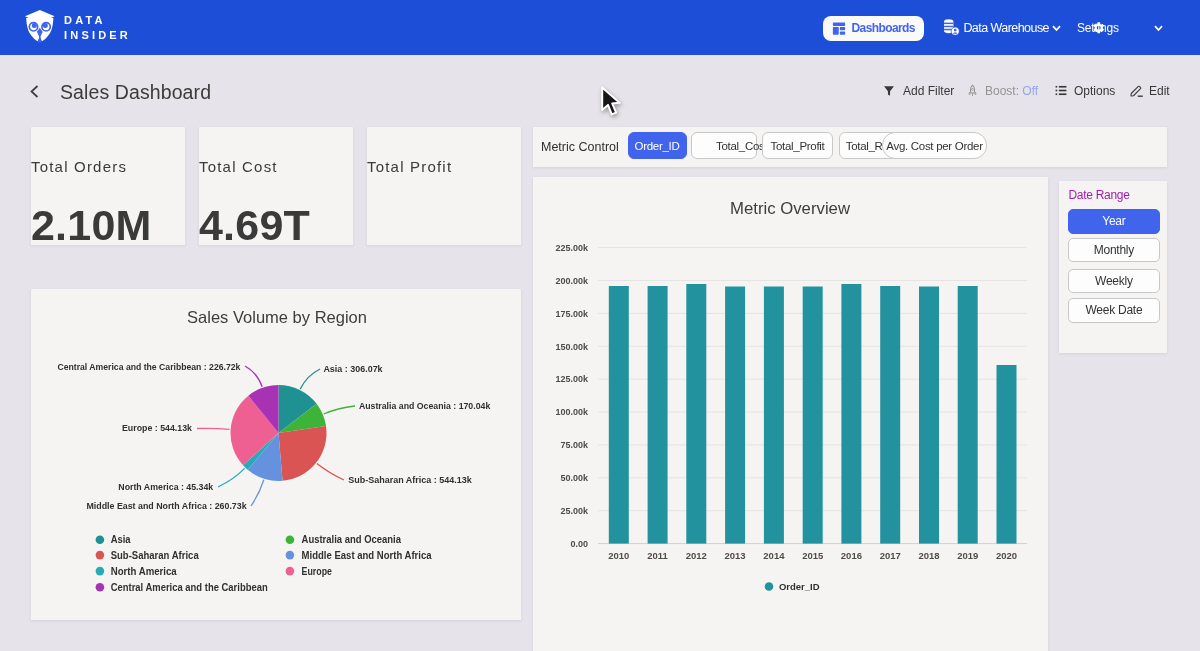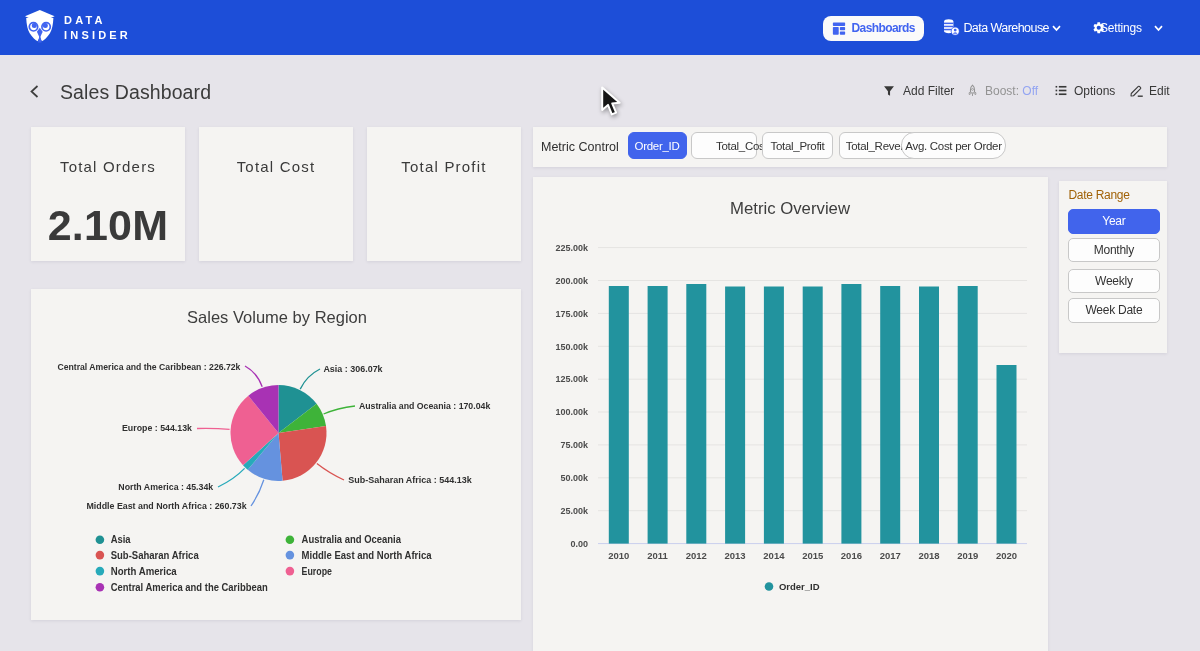--- a/index.html
+++ b/index.html
@@ -2,21 +2,21 @@
 <html><head><meta charset="utf-8"><style>
 * { margin:0; padding:0; box-sizing:border-box; }
 html,body { width:1200px; height:651px; overflow:hidden; }
 body { font-family:"Liberation Sans", sans-serif; background:#e6e4ea; position:relative; }
 .abs { position:absolute; }
 .navbar { position:absolute; left:0; top:0; width:1200px; height:55px; background:#1d4ed8; }
 .logotext { position:absolute; left:64px; top:13px; color:#fff; font-size:11px; font-weight:bold; letter-spacing:3.2px; line-height:14.5px; }
 .pill { position:absolute; left:822.5px; top:15.5px; width:101px; height:25px; background:#fafafa; border-radius:8px; display:flex; align-items:center; color:#4164f0; font-size:12px; font-weight:bold; letter-spacing:-0.6px; padding-left:9px; }
 .navtxt { position:absolute; top:0; height:55px; display:flex; align-items:center; color:#fff; white-space:nowrap; }
 .card { position:absolute; background:#f5f4f2; box-shadow:0 1px 3px rgba(60,60,90,0.10); }
-.kpi { width:154px; height:134px; top:127px; text-align:center; }
+.kpi { width:154px; height:118px; top:127px; }
 .kpi .t { position:absolute; top:31px; width:100%; font-size:15px; letter-spacing:1.2px; color:#3a3a3a; }
 .kpi .v { position:absolute; top:74px; width:100%; font-size:43px; font-weight:bold; letter-spacing:0.2px; color:#3a3a3a; }
 .hact { position:absolute; display:flex; align-items:center; font-size:12px; color:#383838; white-space:nowrap; }
 .mbtn { position:absolute; top:132px; height:27px; border:1px solid #c8c8c8; border-radius:6px; background:#fdfdfd; color:#333; font-size:11.5px; letter-spacing:-0.3px; display:flex; align-items:center; justify-content:center; white-space:nowrap; }
 .mbtn.sel { background:#4164ec; color:#fff; border-color:#4164ec; }
 .drbtn { position:absolute; left:8.5px; width:92.8px; height:24.8px; border:1px solid #c8c8c8; border-radius:5px; background:#fdfdfd; color:#333; font-size:12px; letter-spacing:-0.25px; display:flex; align-items:center; justify-content:center; }
 .drbtn.sel { background:#4164ec; color:#fff; border-color:#4164ec; }
 </style></head>
 <body>
 <div class="navbar">
@@ -53,21 +53,21 @@
 <circle cx="12.2" cy="11.1" r="1.4" fill="#4164f0"></circle>
 <path d="M9.9,14.8 a2.4,2.1 0 0 1 4.6,0 z" fill="#4164f0"></path>
 </svg>
 <div class="navtxt" style="left:963.4px; font-size:12.5px; letter-spacing:-0.55px;">Data Warehouse</div>
 <svg class="abs" style="left:1051.5px;top:24.5px;" width="9" height="7" viewBox="0 0 9 7">
       <path d="M1 1.2 L4.5 5 L8 1.2" stroke="#fff" stroke-width="1.7" fill="none"></path>
     </svg>
 <svg class="abs" style="left:1091.5px;top:21px;" width="13.5" height="13.5" viewBox="0 0 24 24">
       <path fill="#fff" d="M19.14 12.94c.04-.3.06-.61.06-.94 0-.32-.02-.64-.07-.94l2.03-1.58a.49.49 0 0 0 .12-.61l-1.92-3.32a.488.488 0 0 0-.59-.22l-2.39.96c-.5-.38-1.03-.7-1.62-.94l-.36-2.54a.484.484 0 0 0-.48-.41h-3.84c-.24 0-.43.17-.47.41l-.36 2.54c-.59.24-1.13.57-1.62.94l-2.39-.96c-.22-.08-.47 0-.59.22L2.74 8.87c-.12.21-.08.47.12.61l2.03 1.58c-.05.3-.09.63-.09.94s.02.64.07.94l-2.03 1.58a.49.49 0 0 0-.12.61l1.92 3.32c.12.22.37.29.59.22l2.39-.96c.5.38 1.03.7 1.62.94l.36 2.54c.05.24.24.41.48.41h3.84c.24 0 .44-.17.47-.41l.36-2.54c.59-.24 1.13-.56 1.62-.94l2.39.96c.22.08.47 0 .59-.22l1.92-3.32c.12-.22.07-.47-.12-.61l-2.01-1.58zM12 15.6c-1.98 0-3.6-1.62-3.6-3.6s1.62-3.6 3.6-3.6 3.6 1.62 3.6 3.6-1.62 3.6-3.6 3.6z"></path>
     </svg>
-<div class="navtxt" style="left:1100px; font-size:12px; letter-spacing:-0.2px;text-align:right;">Settings</div>
+<div class="navtxt" style="left:1077px; font-size:12px; letter-spacing:-0.2px;text-align:right;">Settings</div>
 <svg class="abs" style="left:1153.5px;top:24.5px;" width="9" height="7" viewBox="0 0 9 7">
       <path d="M1 1.2 L4.5 5 L8 1.2" stroke="#fff" stroke-width="1.7" fill="none"></path>
     </svg>
 </div>
 
 <svg class="abs" style="left:30px;top:85px;" width="9" height="13" viewBox="0 0 9 13">
     <path d="M7.5 1 L1.5 6.5 L7.5 12" stroke="#3d3d3d" stroke-width="1.7" fill="none"></path>
   </svg>
 <div class="abs" style="left:60px;top:81px; font-size:19.5px; letter-spacing:0.1px; color:#3b3b3b;">Sales Dashboard</div>
 
@@ -101,33 +101,34 @@
       <rect x="14" y="20" width="8" height="2.2" fill="#383838"></rect>
     </svg>
 Edit</div>
 
 <div class="card kpi" style="left:31px;">
     <div class="t">Total Orders</div>
     <div class="v">2.10M</div>
   </div>
 <div class="card kpi" style="left:199px;">
     <div class="t">Total Cost</div>
+    <div class="v">4.69T</div>
   </div>
 <div class="card kpi" style="left:367px;">
     <div class="t">Total Profit</div>
   </div>
 
 <div class="card" style="left:533px; top:127px; width:634px; height:40px;">
 <div class="abs" style="left:8px; top:0; height:40px; display:flex; align-items:center; font-size:12.5px; color:#2e2e2e;">Metric Control</div>
 </div>
 <div class="mbtn sel" style="left:627.5px; width:59px;">Order_ID</div>
 <div class="mbtn" style="left:691px; width:65.5px;padding-left:36px;">Total_Cost</div>
 <div class="mbtn" style="left:762px; width:71px;">Total_Profit</div>
 <div class="mbtn" style="left:838.5px; width:87.3px;">Total_Revenue</div>
-<div class="mbtn" style="left:901px; width:105px;border-radius:13px;">Avg. Cost per Order</div>
+<div class="mbtn" style="left:882px; width:105px;border-radius:13px;">Avg. Cost per Order</div>
 
 <div class="card" style="left:31px; top:289px; width:490px; height:331px;">
 <svg width="490" height="331" viewBox="0 0 490 331" font-family="Liberation Sans, sans-serif">
 <text x="246" y="33.6" text-anchor="middle" font-size="16.5" fill="#3d3d3d" textLength="180" lengthAdjust="spacingAndGlyphs">Sales Volume by Region</text>
 <path d="M231.2,97.8 Q226.2,83.7 214,77" fill="none" stroke="#a832b4" stroke-width="1.3"></path>
       <path d="M269.2,100.1 Q275.8,86.6 289,80" fill="none" stroke="#1f9193" stroke-width="1.3"></path>
       <path d="M292.6,125.0 Q306.5,119.1 324,117" fill="none" stroke="#3eb339" stroke-width="1.3"></path>
       <path d="M198.6,140.3 Q183.7,139.1 166,139.5" fill="none" stroke="#ef6092" stroke-width="1.3"></path>
       <path d="M285.9,174.5 Q297.6,183.8 313,191" fill="none" stroke="#d95452" stroke-width="1.3"></path>
       <path d="M213.6,179.4 Q203.2,190.2 187,198" fill="none" stroke="#27aaba" stroke-width="1.3"></path>
@@ -204,21 +205,21 @@
       <text x="318.4" y="381.5" text-anchor="middle" font-size="9.5" font-weight="bold" fill="#4c4c4c">2016</text>
       <text x="357.2" y="381.5" text-anchor="middle" font-size="9.5" font-weight="bold" fill="#4c4c4c">2017</text>
       <text x="396.0" y="381.5" text-anchor="middle" font-size="9.5" font-weight="bold" fill="#4c4c4c">2018</text>
       <text x="434.7" y="381.5" text-anchor="middle" font-size="9.5" font-weight="bold" fill="#4c4c4c">2019</text>
       <text x="473.5" y="381.5" text-anchor="middle" font-size="9.5" font-weight="bold" fill="#4c4c4c">2020</text>
 <circle cx="236" cy="409.5" r="4.3" fill="#22939e"></circle>
 <text x="245.9" y="412.5" font-size="9.5" font-weight="bold" fill="#303030">Order_ID</text>
 </svg></div>
 
 <div class="card" style="left:1059px; top:181px; width:108px; height:172px;">
-<div class="abs" style="left:9.5px; top:6.5px; font-size:12px; letter-spacing:-0.3px; color:#a16207;">Date Range</div>
+<div class="abs" style="left:9.5px; top:6.5px; font-size:12px; letter-spacing:-0.3px; color:#a21caf;">Date Range</div>
 <div class="drbtn sel" style="top:27.8px;">Year</div>
     <div class="drbtn" style="top:56.7px;">Monthly</div>
     <div class="drbtn" style="top:87.6px;">Weekly</div>
     <div class="drbtn" style="top:116.8px;">Week Date</div>
 </div>
 
 <svg class="abs" style="left:600px; top:85.5px; filter:drop-shadow(1.5px 2px 2px rgba(0,0,0,0.35));" width="24" height="33" viewBox="0 0 24 33">
 <path d="M2.2 1.5 L2.2 24 L8 18.9 L11.8 28.4 L16.1 26.6 L12.2 17.4 L19.6 16.8 Z" fill="#161616" stroke="#fff" stroke-width="2" stroke-linejoin="round"></path>
 </svg>
 </body></html>

